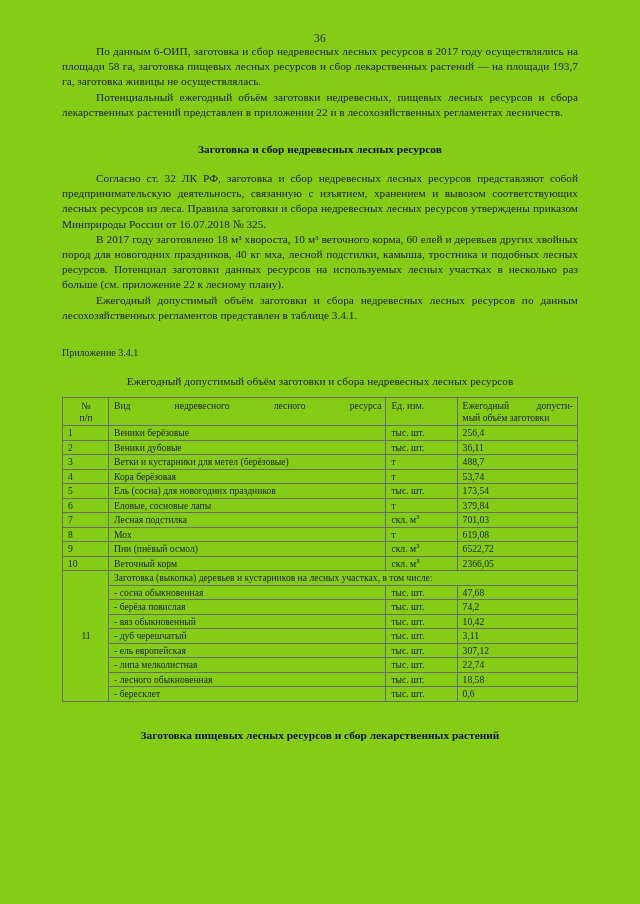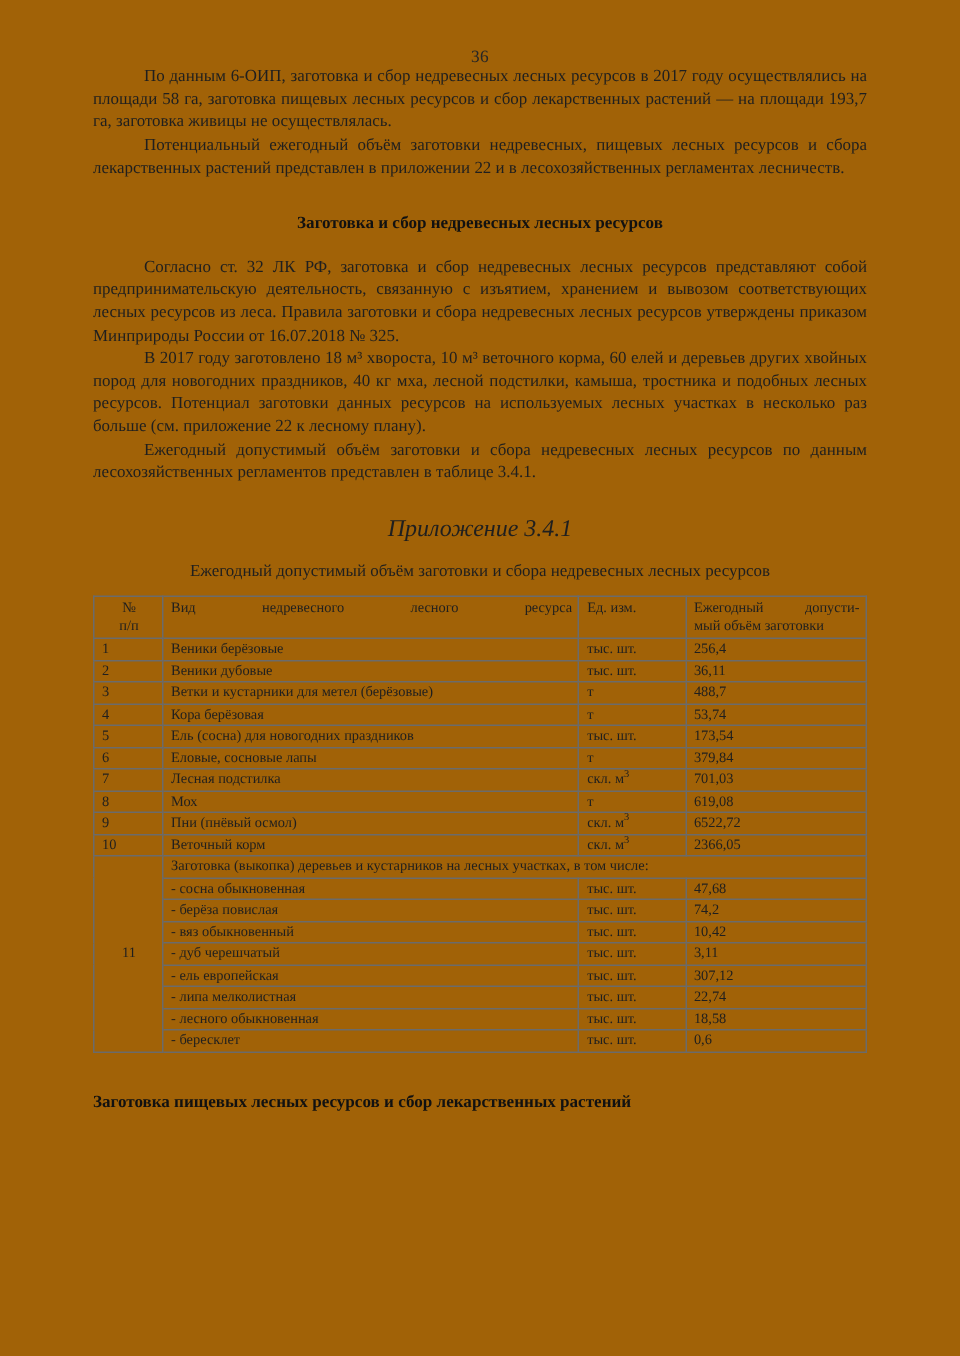--- a/index.html
+++ b/index.html
@@ -6,21 +6,21 @@
   html, body {
     margin: 0;
     padding: 0;
     background: #ffffff;
   }
   .page {
     position: relative;
     width: 640px;
     height: 904px;
     margin: 0 auto;
-    background: #a16207;
+    background: #84cc16;
     font-family: "Liberation Serif", "DejaVu Serif", serif;
     color: #1a1a1a;
     overflow: hidden;
     box-sizing: border-box;
   }
   .page-number {
     text-align: center;
     font-size: 11.5px;
     padding-top: 32px;
     letter-spacing: 0.3px;
@@ -43,25 +43,24 @@
   .gap-l { height: 22px; }
   h2.section-heading {
     margin: 0;
     text-align: center;
     font-size: 11.4px;
     font-weight: bold;
     line-height: 15px;
     color: #111111;
   }
   .appendix-label {
-    text-align: center;
-    font-size: 16px;
+    text-align: left;
+    font-size: 10px;
     line-height: 15px;
     color: #1f1f1f;
-    font-style: italic;
   }
   .table-caption {
     text-align: center;
     font-size: 11.3px;
     line-height: 15px;
     color: #1f1f1f;
   }
   table.res-table {
     border-collapse: collapse;
     width: 516px;
@@ -106,21 +105,21 @@
   td.group-head {
     text-align: left;
   }
   sup {
     font-size: 7px;
     vertical-align: super;
     line-height: 0;
   }
   .bottom-heading {
     margin-top: 26px;
-    text-align: left;
+    text-align: center;
     font-size: 11.4px;
     font-weight: bold;
     line-height: 15px;
     color: #111111;
   }
 </style>
 </head>
 <body>
 
 <div class="page">

